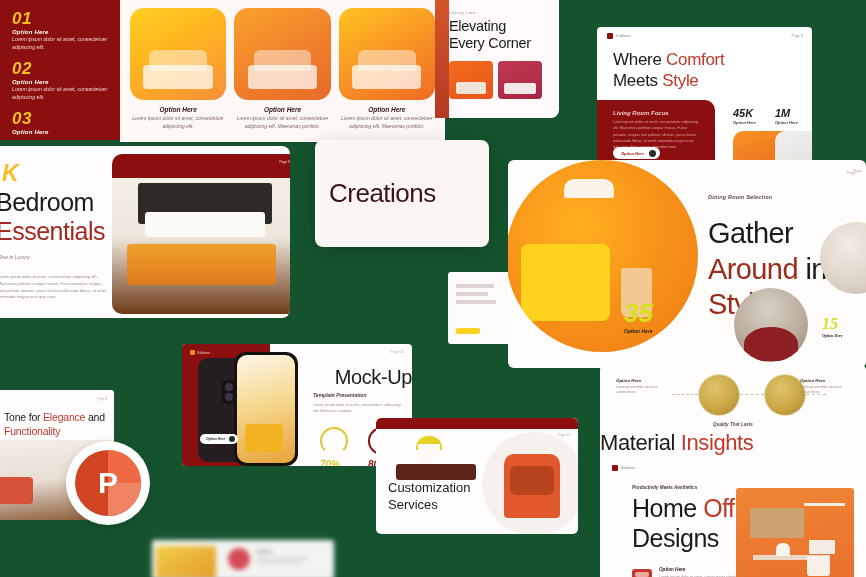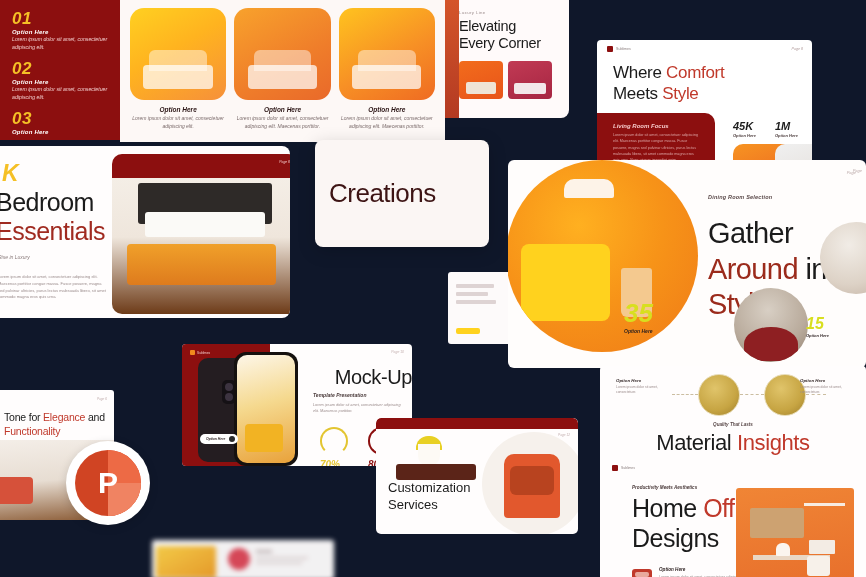--- a/index.html
+++ b/index.html
@@ -2,21 +2,21 @@
 <html><head>
 <meta charset="utf-8">
 <style>
   html,body{margin:0;padding:0;}
   body{
     width:866px;height:577px;overflow:hidden;position:relative;
     background:#e9e9e9;
     font-family:"Liberation Sans", sans-serif;
     -webkit-font-smoothing:antialiased;
   }
-  .stage{position:absolute;inset:0;overflow:hidden;background:#0f172a;}
+  .stage{position:absolute;inset:0;overflow:hidden;background:#14532d;}
 
   
   .slide{position:absolute;overflow:hidden;background:#fff;}
   .shadow{box-shadow:0 4px 18px rgba(0,0,0,.18);margin-left:45px;}
 
   
   :root{
     --maroon:#8c0f0f;
     --deepred:#7d0c0c;
     --brightred:#c0392b;
@@ -44,33 +44,33 @@
   .t3{background:linear-gradient(150deg,#ffc31f 0%,#f79025 55%,#ef6b22 100%);}
   .opt-ttl{font-style:italic;font-weight:bold;font-size:6.5px;color:#2a1414;text-align:center;margin-top:6px;}
   .opt-txt{font-style:italic;font-size:5px;color:#7a6a6a;text-align:center;line-height:1.5;margin-top:2px;}
 
   
   .couch{position:relative;width:100%;height:100%;overflow:hidden;border-radius:14px;}
   .couch:after{content:"";position:absolute;left:14%;bottom:12%;width:72%;height:26%;border-radius:4px;background:rgba(255,255,255,.72);}
   .couch:before{content:"";position:absolute;left:20%;bottom:32%;width:60%;height:22%;border-radius:6px 6px 0 0;background:rgba(255,255,255,.45);}
 
   
-  #slide-elevating{left:445px;top:0;width:124px;height:118px;background:#fffafa;border-radius:0 0 8px 0;}
+  #slide-elevating{left:435px;top:0;width:124px;height:118px;background:#fffafa;border-radius:0 0 8px 0;}
   #slide-elevating .eyebrow{font-size:4.3px;color:#9b8b8b;letter-spacing:.4px;margin:10px 0 3px 14px;}
   #slide-elevating h2{margin:0 0 0 14px;font-size:14.5px;line-height:1.14;font-weight:normal;color:#1b1b1b;letter-spacing:-.3px;}
   #slide-elevating .minis{display:flex;gap:5px;margin:10px 0 0 14px;}
   #slide-elevating .mini{width:44px;height:38px;border-radius:4px;}
   .mini-a{background:linear-gradient(160deg,#f26c1c 0%,#e8541a 100%);position:relative;}
   .mini-a:after{content:"";position:absolute;left:16%;bottom:14%;width:68%;height:30%;background:#efe4d6;border-radius:2px;}
   .mini-b{background:linear-gradient(160deg,#c13a54 0%,#a62542 100%);position:relative;}
   .mini-b:after{content:"";position:absolute;left:14%;bottom:14%;width:72%;height:28%;background:#f3e7ea;border-radius:2px;}
   #slide-elevating .striplt{position:absolute;left:0;top:0;width:14px;height:118px;background:linear-gradient(180deg,#d4552a,#b33a22);}
 
   
-  #slide-comfort{left:597px;top:40px;width:215px;height:140px;background:#fff;border-radius:4px;}
+  #slide-comfort{left:597px;top:27px;width:215px;height:140px;background:#fff;border-radius:4px;}
   #slide-comfort .brand{display:flex;align-items:center;gap:3px;margin:6px 0 0 10px;}
   #slide-comfort .brand .bico{width:6px;height:6px;background:#8c0f0f;border-radius:1px;}
   #slide-comfort .brand .btxt{font-size:3.6px;color:#8b7f7f;}
   #slide-comfort .pagelbl{position:absolute;right:9px;top:7px;font-size:3.6px;color:#b09a9a;font-style:italic;}
   #slide-comfort h2{margin:10px 0 0 16px;font-size:17px;line-height:1.25;font-weight:normal;color:#1b1b1b;letter-spacing:-.3px;}
   #slide-comfort h2 .accent{color:#c0392b;}
   #slide-comfort .panel{position:absolute;left:0;top:73px;width:118px;height:67px;background:#8c0f0f;border-radius:0 10px 0 0;}
   #slide-comfort .panel .ptitle{font-style:italic;font-weight:bold;font-size:6px;color:#f6c9c9;margin:10px 0 3px 16px;}
   #slide-comfort .panel .ptxt{font-size:3.7px;line-height:1.7;color:#dca4a4;margin:0 14px 0 16px;}
   #slide-comfort .pill{position:absolute;left:16px;bottom:8px;display:flex;align-items:center;gap:5px;background:#fff;border-radius:10px;padding:2.5px 4px 2.5px 8px;}
@@ -117,21 +117,21 @@
   #slide-gather .eyebrow{position:absolute;left:200px;top:34px;font-style:italic;font-weight:bold;font-size:5.5px;color:#5b4a4a;letter-spacing:.2px;}
   #slide-gather h2{position:absolute;left:200px;top:56px;margin:0;font-size:29px;line-height:1.23;font-weight:normal;color:#1b1b1b;letter-spacing:-.6px;}
   #slide-gather h2 .accent{color:#9b2b1c;}
   #slide-gather .pagelbl{position:absolute;right:10px;top:10px;font-size:4px;color:#b8a5a5;font-style:italic;}
   #slide-gather .s35{position:absolute;left:116px;top:140px;}
   #slide-gather .s35 .sv{font-style:italic;font-weight:bold;font-size:26px;color:#d8df1f;line-height:1;}
   #slide-gather .s35 .sl{font-style:italic;font-weight:bold;font-size:5px;color:#2b1f1f;margin-top:2px;}
   #slide-gather .cphoto2{position:absolute;left:226px;top:128px;width:74px;height:74px;border-radius:50%;
      background:radial-gradient(circle at 46% 30%,#d8cfc4 0%,#b9ab9c 58%,#8e7c6b 100%);overflow:hidden;}
   #slide-gather .cphoto2 .table{position:absolute;left:14%;bottom:2%;width:72%;height:46%;background:#8e1f22;border-radius:50% 50% 8px 8px;}
-  #slide-gather .s15{position:absolute;left:298px;top:156px;}
+  #slide-gather .s15{position:absolute;left:314px;top:156px;font-family:Liberation Serif, serif;}
   #slide-gather .s15 .sv{font-style:italic;font-weight:bold;font-size:16px;color:#d8df1f;line-height:1;}
   #slide-gather .s15 .sl{font-style:italic;font-weight:bold;font-size:4px;color:#2b1f1f;margin-top:1px;}
   #slide-gather .cphoto3{position:absolute;right:-26px;top:62px;width:72px;height:72px;border-radius:50%;
      background:radial-gradient(circle at 40% 32%,#f1ece6 0%,#ddd2c6 60%,#c1b0a1 100%);}
 
   
   #slide-budget{left:448px;top:272px;width:66px;height:72px;background:#fdfafa;border-radius:3px;}
   #slide-budget .lines{margin:12px 0 0 8px;}
   #slide-budget .ln{height:4px;background:#ded3d3;border-radius:1px;margin-bottom:4px;}
   #slide-budget .btn{position:absolute;left:8px;bottom:10px;width:24px;height:6px;background:#ffd21e;border-radius:2px;}
@@ -192,21 +192,21 @@
 
   
   #slide-material{left:600px;top:366px;width:266px;height:118px;background:#fffdfd;border-radius:4px;}
   #slide-material .node{position:absolute;top:8px;width:40px;height:40px;border-radius:50%;
      background:radial-gradient(circle at 40% 34%,#e0c46a 0%,#c7a543 60%,#9f7e2a 100%);border:1.5px solid #e8dcb6;}
   #slide-material .dash{position:absolute;top:28px;height:0;border-top:1px dashed #cbbda0;}
   #slide-material .lbl{position:absolute;top:12px;width:54px;}
   #slide-material .lbl .lt{font-style:italic;font-weight:bold;font-size:4.4px;color:#2b1f1f;}
   #slide-material .lbl .lb{font-size:3.4px;line-height:1.6;color:#9b8c8c;margin-top:2px;}
   #slide-material .eyebrow{position:absolute;left:0;right:0;top:56px;text-align:center;font-style:italic;font-weight:bold;font-size:4.6px;color:#5b4a4a;}
-  #slide-material h2{position:absolute;left:0;right:0;top:64px;margin:0;text-align:center;font-size:22px;font-weight:normal;color:#1b1b1b;letter-spacing:-.4px;}
+  #slide-material h2{position:absolute;left:0;right:0;top:64px;margin:0;text-align:left;font-size:22px;font-weight:normal;color:#1b1b1b;letter-spacing:-.4px;}
   #slide-material h2 .accent{color:#c0392b;}
 
   
   #slide-home{left:600px;top:458px;width:266px;height:119px;background:#fffdfd;border-radius:4px 4px 0 0;}
   #slide-home .brand{display:flex;align-items:center;gap:3px;margin:7px 0 0 12px;}
   #slide-home .brand .bico{width:6px;height:6px;background:#8c0f0f;border-radius:1px;}
   #slide-home .brand .btxt{font-size:3.4px;color:#8b7f7f;}
   #slide-home .eyebrow{font-style:italic;font-weight:bold;font-size:4.6px;color:#4a3a3a;margin:14px 0 0 32px;}
   #slide-home h2{margin:4px 0 0 32px;font-size:25px;line-height:1.18;font-weight:normal;color:#1b1b1b;letter-spacing:-.5px;}
   #slide-home h2 .accent{color:#c0392b;}

